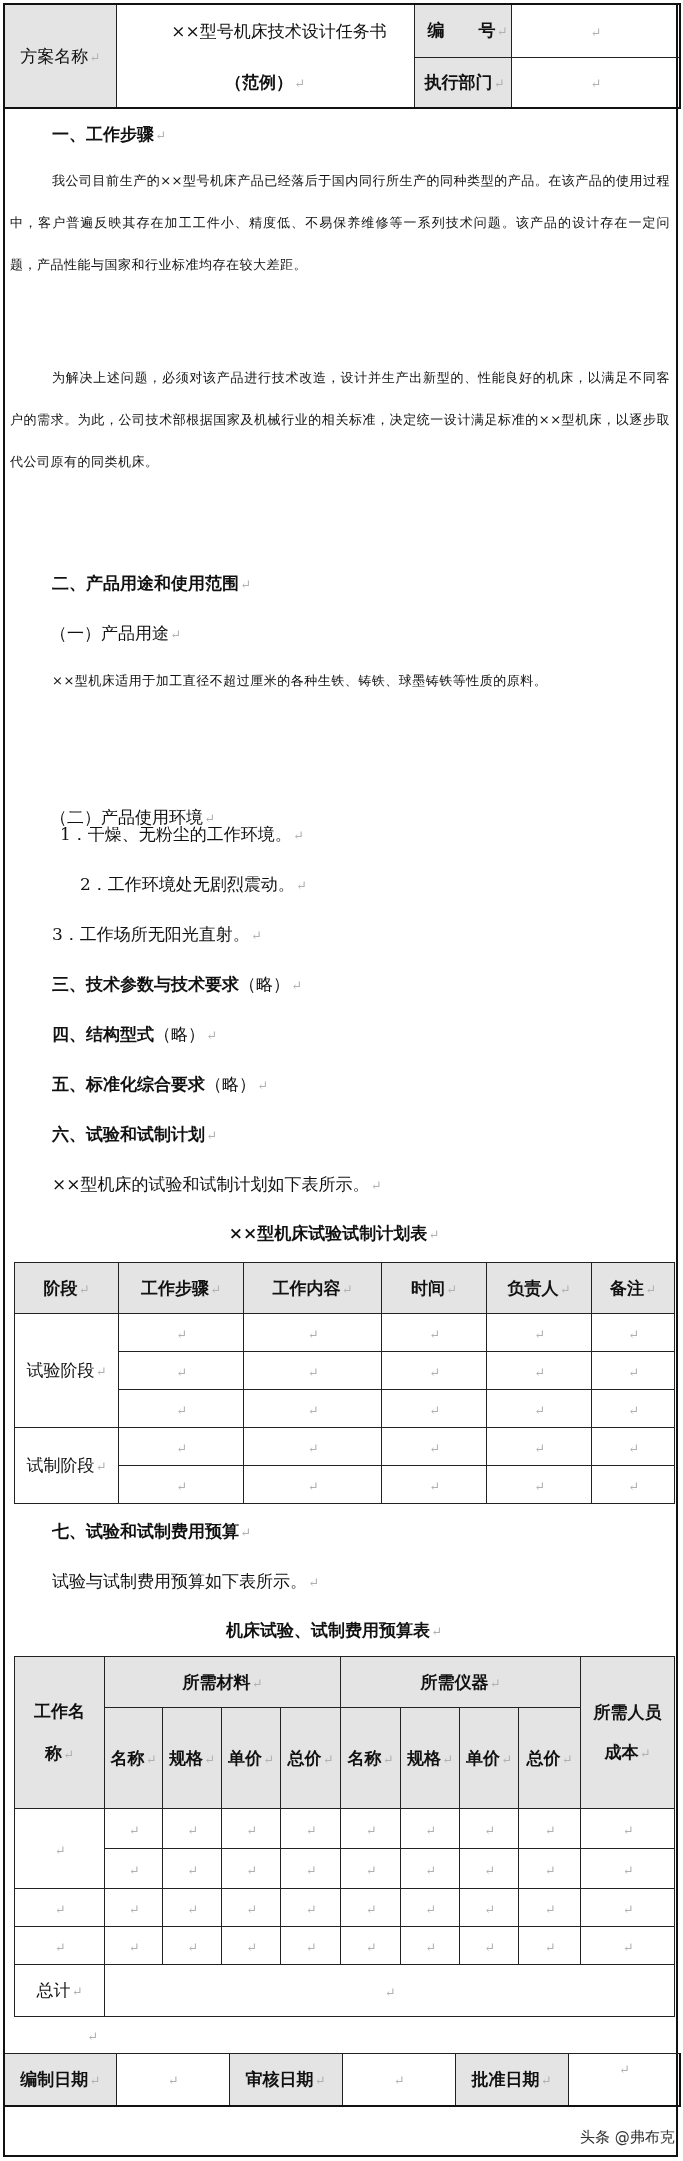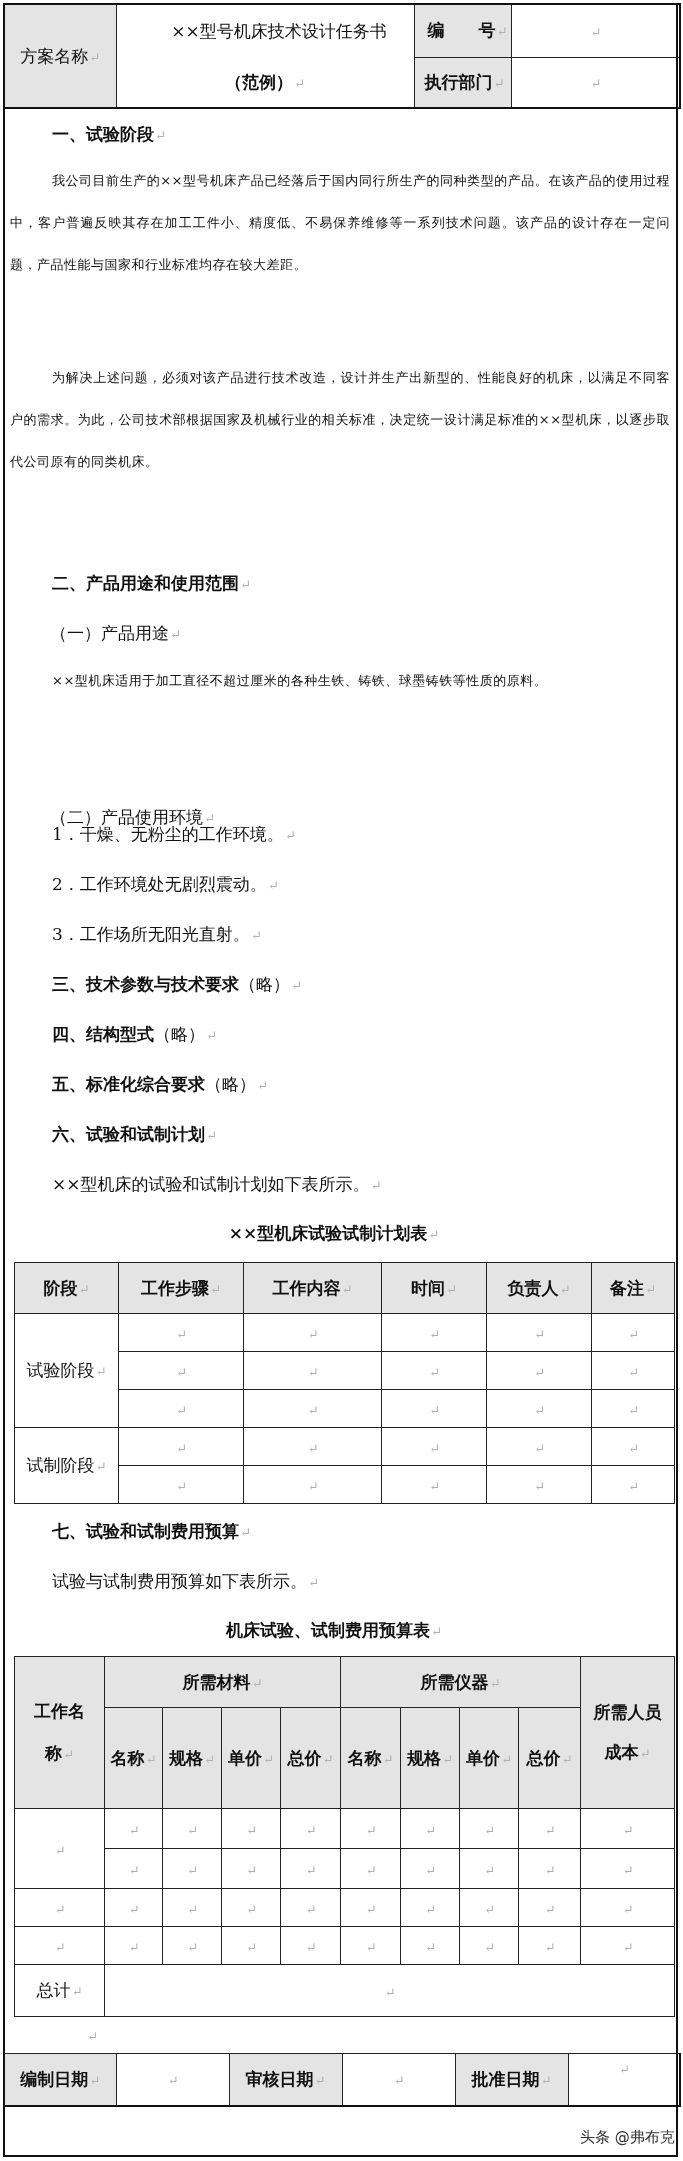--- a/index.html
+++ b/index.html
@@ -42,30 +42,30 @@
     <td><span class="ret">↵</span></td>
   </tr>
   <tr style="height:51px">
     <td style="border-top:none;" class="bold"><span>（范例）</span><span class="ret">↵</span></td>
     <td class="gray bold" style="text-align:left; padding-left:10px;"><span>执行部门</span><span class="ret">↵</span></td>
     <td><span class="ret">↵</span></td>
   </tr>
 </tbody>
   </table>
 
-<div class="line indent heading" style="top:123px;"><span>一、试验阶段</span><span class="ret">↵</span></div>
+<div class="line indent heading" style="top:123px;"><span>一、工作步骤</span><span class="ret">↵</span></div>
 <div class="para" style="top:160px;">我公司目前生产的××型号机床产品已经落后于国内同行所生产的同种类型的产品。在该产品的使用过程中，客户普遍反映其存在加工工件小、精度低、不易保养维修等一系列技术问题。该产品的设计存在一定问题，产品性能与国家和行业标准均存在较大差距。</div>
 <div class="para" style="top:357px;">为解决上述问题，必须对该产品进行技术改造，设计并生产出新型的、性能良好的机床，以满足不同客户的需求。为此，公司技术部根据国家及机械行业的相关标准，决定统一设计满足标准的××型机床，以逐步取代公司原有的同类机床。</div>
 
 <div class="line indent heading" style="top:572px;"><span>二、产品用途和使用范围</span><span class="ret">↵</span></div>
 <div class="line" style="left:50px; top:622px;"><span>（一）产品用途</span><span class="ret">↵</span></div>
 <div class="para" style="top:660px;">××型机床适用于加工直径不超过厘米的各种生铁、铸铁、球墨铸铁等性质的原料。</div>
 <div class="line" style="left:50px; top:773px;margin-top:33px;"><span>（二）产品使用环境</span><span class="ret">↵</span></div>
-<div class="line indent" style="top:823px;"><span>1．干燥、无粉尘的工作环境。</span><span class="ret">↵</span></div>
-<div class="line indent" style="top:873px;"><span>2．工作环境处无剧烈震动。</span><span class="ret">↵</span></div>
+<div class="line indent" style="top:823px;margin-left:8px;"><span>1．干燥、无粉尘的工作环境。</span><span class="ret">↵</span></div>
+<div class="line indent" style="top:873px;margin-left:28px;"><span>2．工作环境处无剧烈震动。</span><span class="ret">↵</span></div>
 <div class="line indent" style="top:923px;"><span>3．工作场所无阳光直射。</span><span class="ret">↵</span></div>
 
 <div class="line indent" style="top:973px;"><span class="heading">三、技术参数与技术要求</span><span>（略）</span><span class="ret">↵</span></div>
 <div class="line indent" style="top:1023px;"><span class="heading">四、结构型式</span><span>（略）</span><span class="ret">↵</span></div>
 <div class="line indent" style="top:1073px;"><span class="heading">五、标准化综合要求</span><span>（略）</span><span class="ret">↵</span></div>
 <div class="line indent heading" style="top:1123px;"><span>六、试验和试制计划</span><span class="ret">↵</span></div>
 <div class="line indent" style="top:1173px;"><span>××型机床的试验和试制计划如下表所示。</span><span class="ret">↵</span></div>
 <div class="caption" style="top:1222px;"><span>××型机床试验试制计划表</span><span class="ret">↵</span></div>
 
 <table style="left:14px; top:1262px; width:660px;border-radius:25px;">

